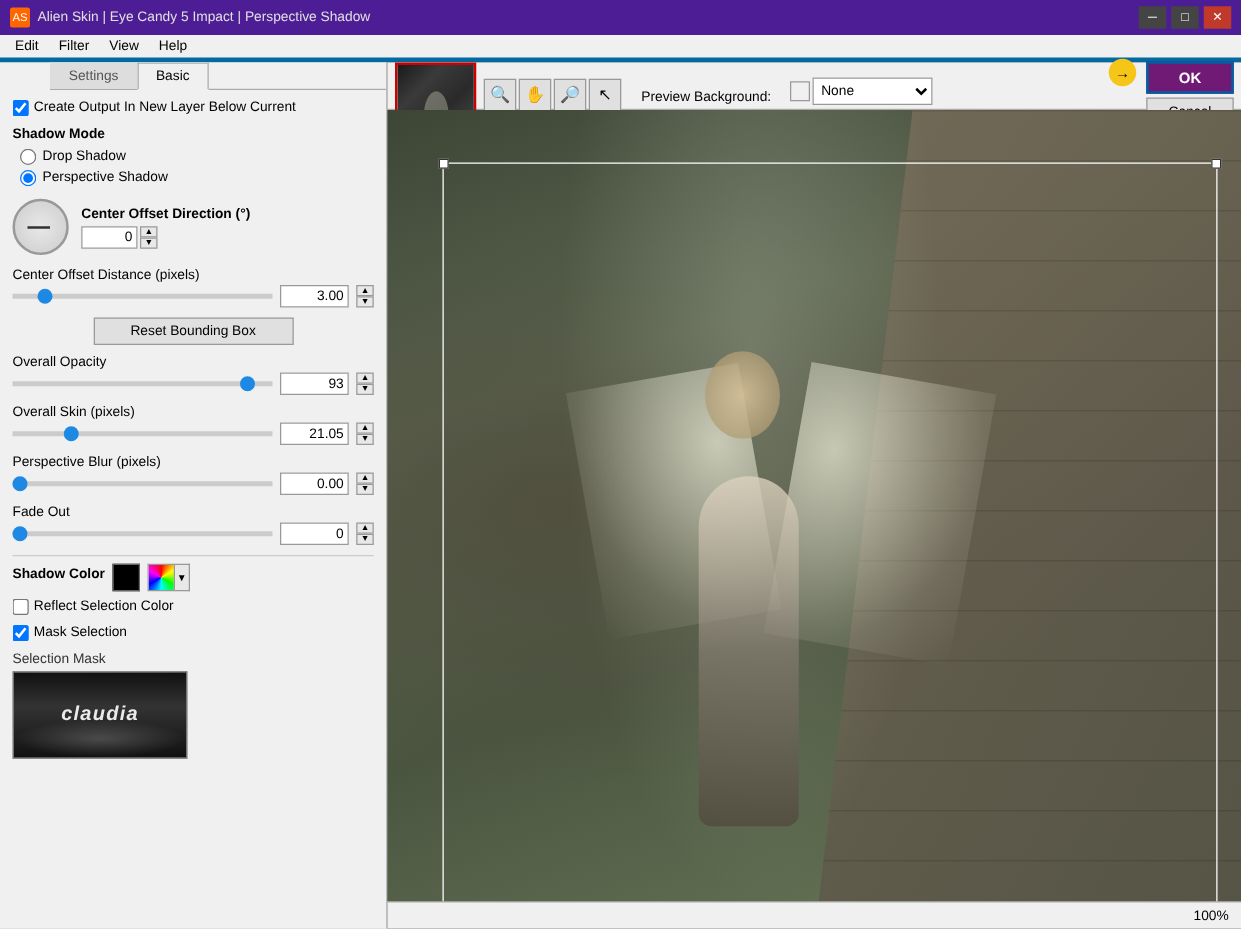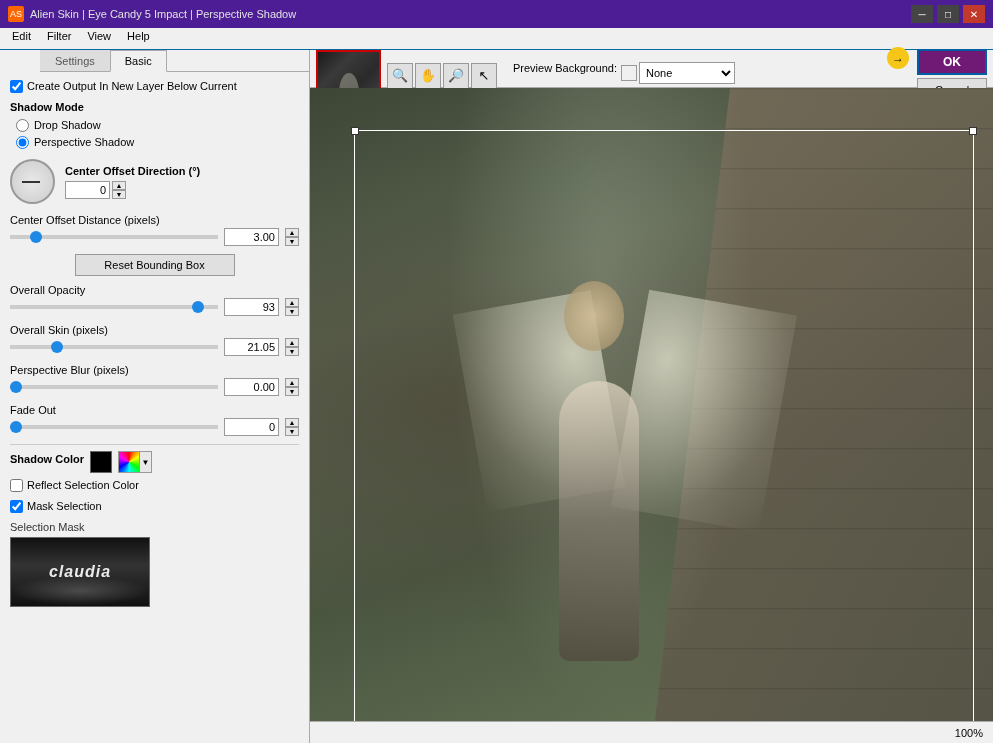--- a/index.html
+++ b/index.html
@@ -20,23 +20,23 @@
     .title-bar-text { font-size: 11px; color: #e0e0e0; }
     .title-bar-controls { display: flex; gap: 4px; }
     .title-btn {
       width: 22px; height: 18px; border: none; background: #444; color: white; font-size: 10px; cursor: pointer; display: flex; align-items: center; justify-content: center;
     }
     .title-btn.close-btn { background: #c0392b; }
 
     
     .menu-bar {
       background: #f0f0f0;
-      border-bottom: 1px solid #0369a1;
-      display: flex;
-      align-items: flex-start;
+      border-bottom: 4px solid #0369a1;
+      display: flex;
+      align-items: center;
       height: 22px;
       padding: 0 4px;
     }
     .menu-item {
       padding: 2px 8px;
       cursor: pointer;
       font-size: 11px;
       color: #000;
     }
 
@@ -478,21 +478,21 @@
         </div>
       </div>
 
       <div class="tool-buttons" style="margin-top:14px;">
         <button class="tool-btn" title="Zoom">🔍</button>
         <button class="tool-btn" title="Pan">✋</button>
         <button class="tool-btn" title="Zoom Out">🔎</button>
         <button class="tool-btn" title="Select">↖</button>
       </div>
 
-      <div style="display:flex;align-items:flex-start;gap:4px;margin-top:8px;">
+      <div style="display:flex;align-items:flex-end;gap:15px;margin-top:8px;">
         <span class="preview-bg-label">Preview Background:</span>
         <div style="display:flex;align-items:center;">
           <div style="width:16px;height:16px;border:1px solid #999;background:#f0f0f0;margin-right:2px;"></div>
           <select class="preview-bg-select">
             <option>None</option>
             <option>White</option>
             <option>Black</option>
             <option>Checkerboard</option>
           </select>
         </div>

